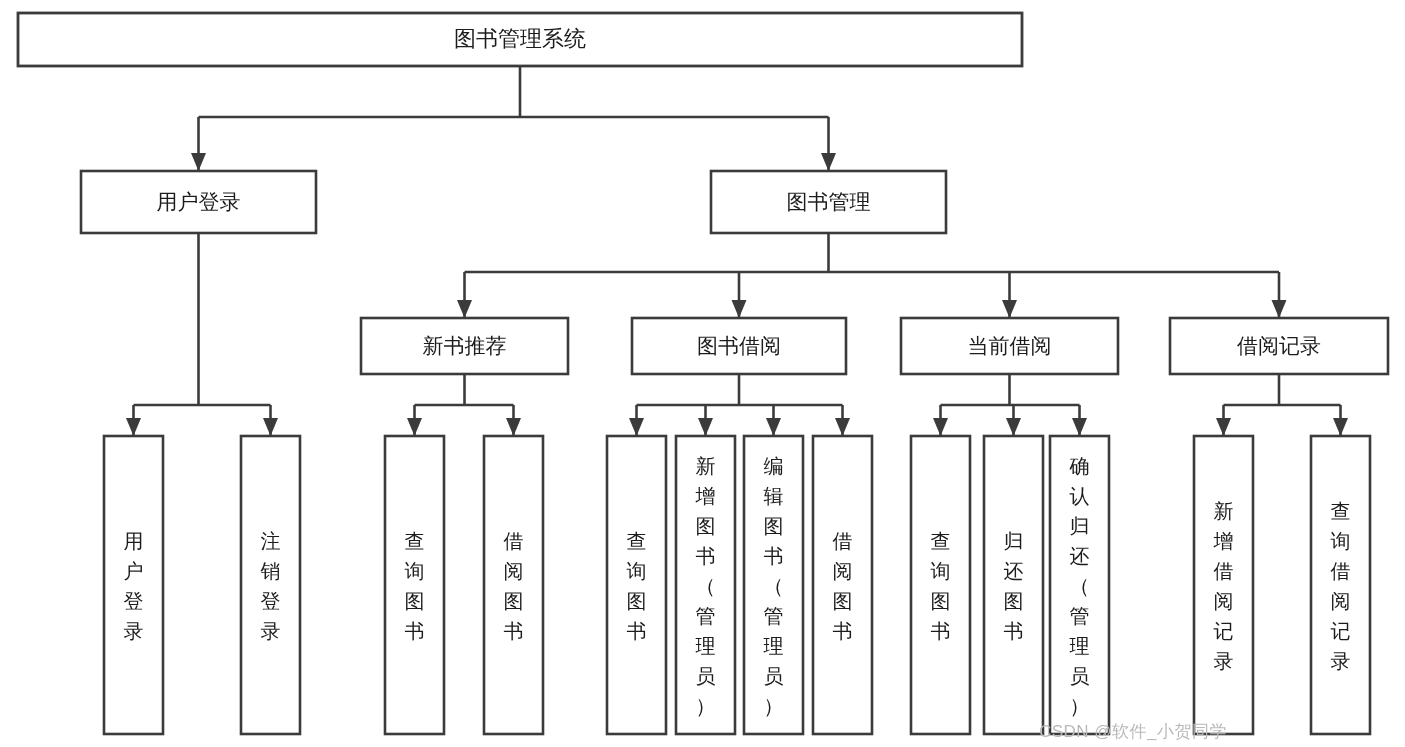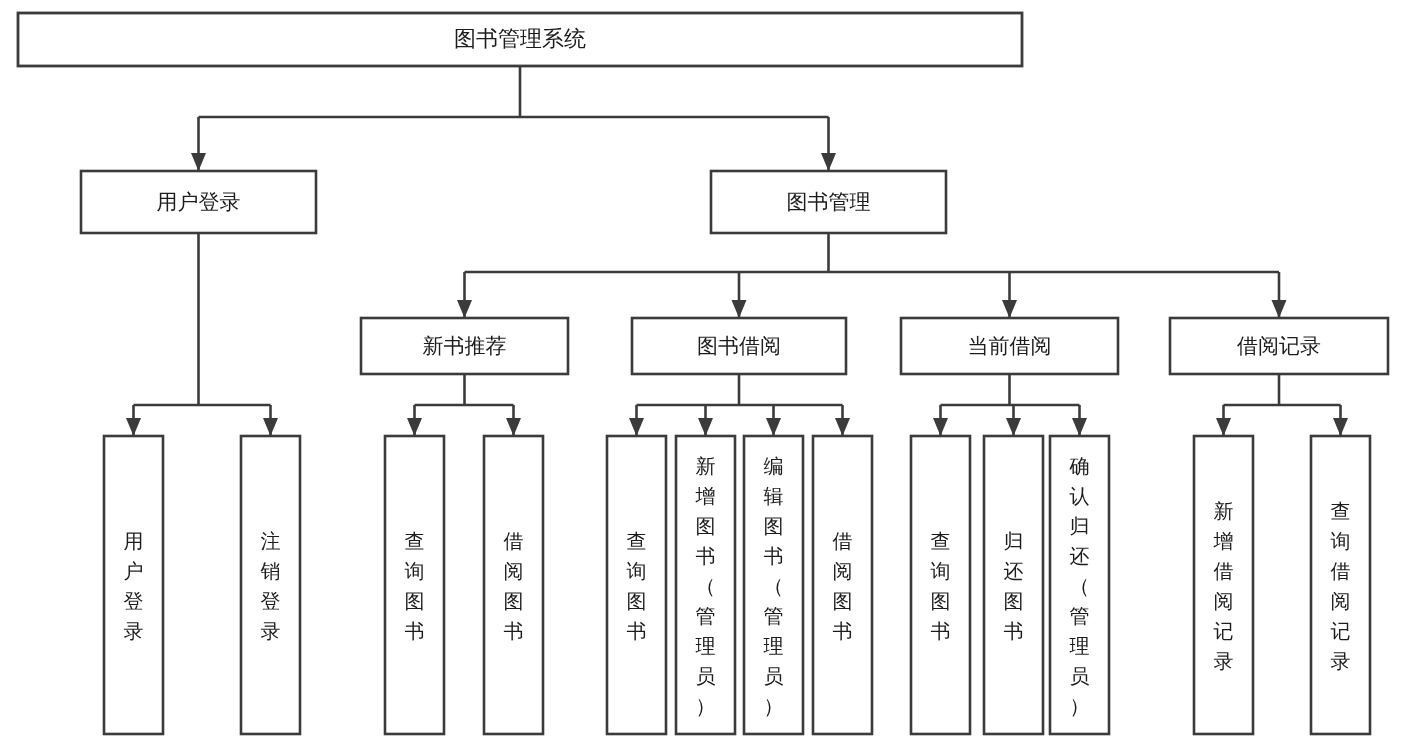--- a/index.html
+++ b/index.html
@@ -225,14 +225,15 @@
           <rect x="1194" y="436" width="59" height="298" class="node-box"></rect>
           <text x="1223.5" y="518.4" class="leaf-label"><tspan x="1223.5" dy="0">新</tspan><tspan x="1223.5" dy="30">增</tspan><tspan x="1223.5" dy="30">借</tspan><tspan x="1223.5" dy="30">阅</tspan><tspan x="1223.5" dy="30">记</tspan><tspan x="1223.5" dy="30">录</tspan></text>
         </g>
         <g>
           <rect x="1311" y="436" width="59" height="298" class="node-box"></rect>
           <text x="1340.5" y="518.4" class="leaf-label"><tspan x="1340.5" dy="0">查</tspan><tspan x="1340.5" dy="30">询</tspan><tspan x="1340.5" dy="30">借</tspan><tspan x="1340.5" dy="30">阅</tspan><tspan x="1340.5" dy="30">记</tspan><tspan x="1340.5" dy="30">录</tspan></text>
         </g>
       </g>
   </svg>
 
+  <div class="watermark">CSDN @软件_小贺同学</div>
 
 </div>
 
 </body></html>

